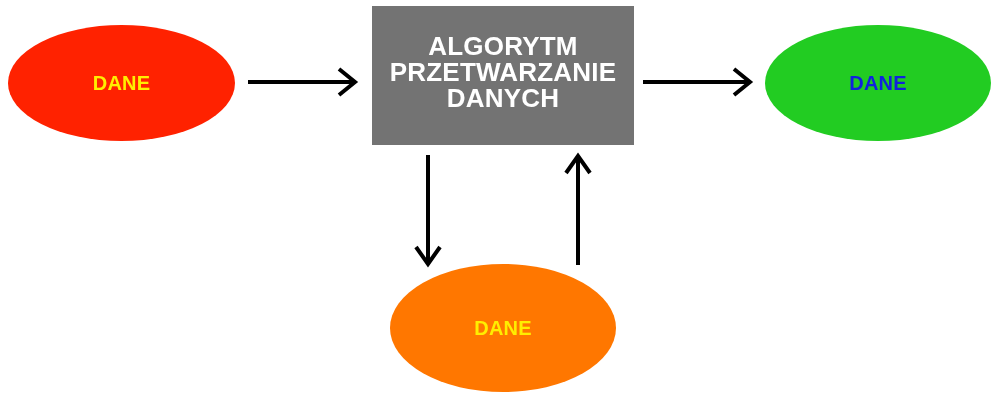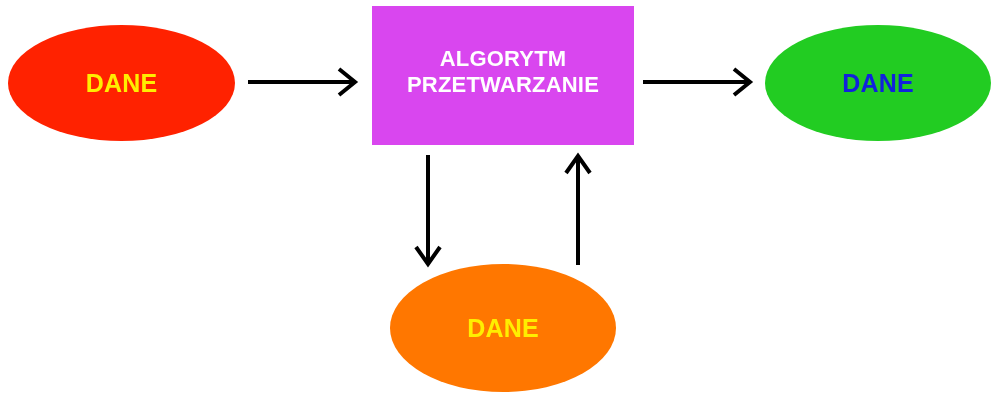--- a/index.html
+++ b/index.html
@@ -1,34 +1,35 @@
 <!DOCTYPE html>
 <html><head>
   <meta charset="utf-8">
   <style>
     html, body { margin: 0; padding: 0; background: #ffffff; }
     body { width: 1000px; height: 402px; position: relative; overflow: hidden; font-family: "Liberation Sans", sans-serif; }
-    .node { position: absolute; display: flex; align-items: center; justify-content: center; text-align: center; font-weight: bold; font-size: 25px; line-height: 25px; letter-spacing: 0.2px; }
+    .node { position: absolute; display: flex; align-items: center; justify-content: center; text-align: center; font-weight: bold; font-size: 20px; line-height: 25px; letter-spacing: 0.2px; }
     .ellipse { border-radius: 50%; }
     .label-line { display: block; }
     svg.arrows { position: absolute; left: 0; top: 0; }
   </style>
 </head>
 <body>
 
 <div class="node ellipse" style="left:8px; top:25px; width:227px; height:116px; background:#ff2200; color:#ffee00;">
   <div>
     <span class="label-line">DANE</span>
   </div>
 </div>
 
-<div class="node" style="left:372px; top:6px; width:262px; height:139px; background:#d946ef; color:#ffffff; font-size:22px; line-height:26px;">
+<div class="node" style="left:372px; top:6px; width:262px; height:139px; background:#737373; color:#ffffff; font-size:26px; line-height:26px;">
   <div style="margin-top:-8px;">
     <span class="label-line">ALGORYTM</span>
     <span class="label-line">PRZETWARZANIE</span>
+    <span class="label-line">DANYCH</span>
   </div>
 </div>
 
 <div class="node ellipse" style="left:765px; top:25px; width:226px; height:116px; background:#22cc22; color:#1122dd;">
   <div>
     <span class="label-line">DANE</span>
   </div>
 </div>
 
 <div class="node ellipse" style="left:390px; top:264px; width:226px; height:128px; background:#ff7700; color:#ffee00;">

